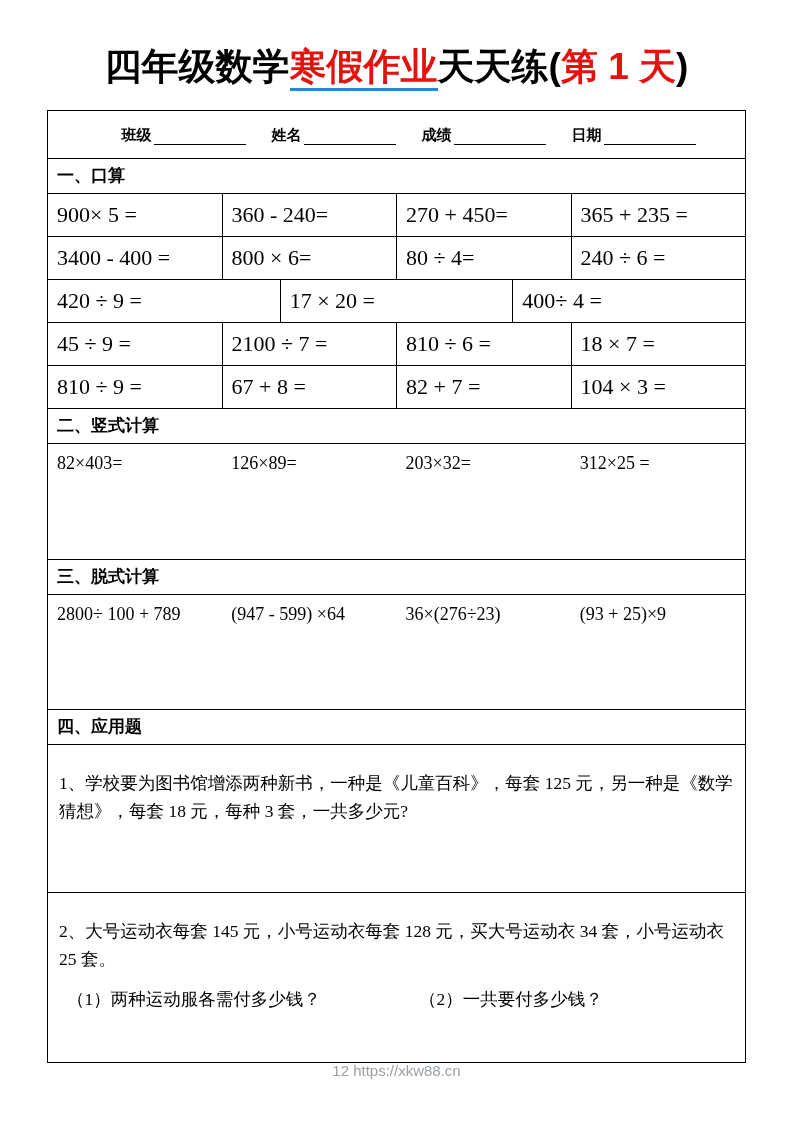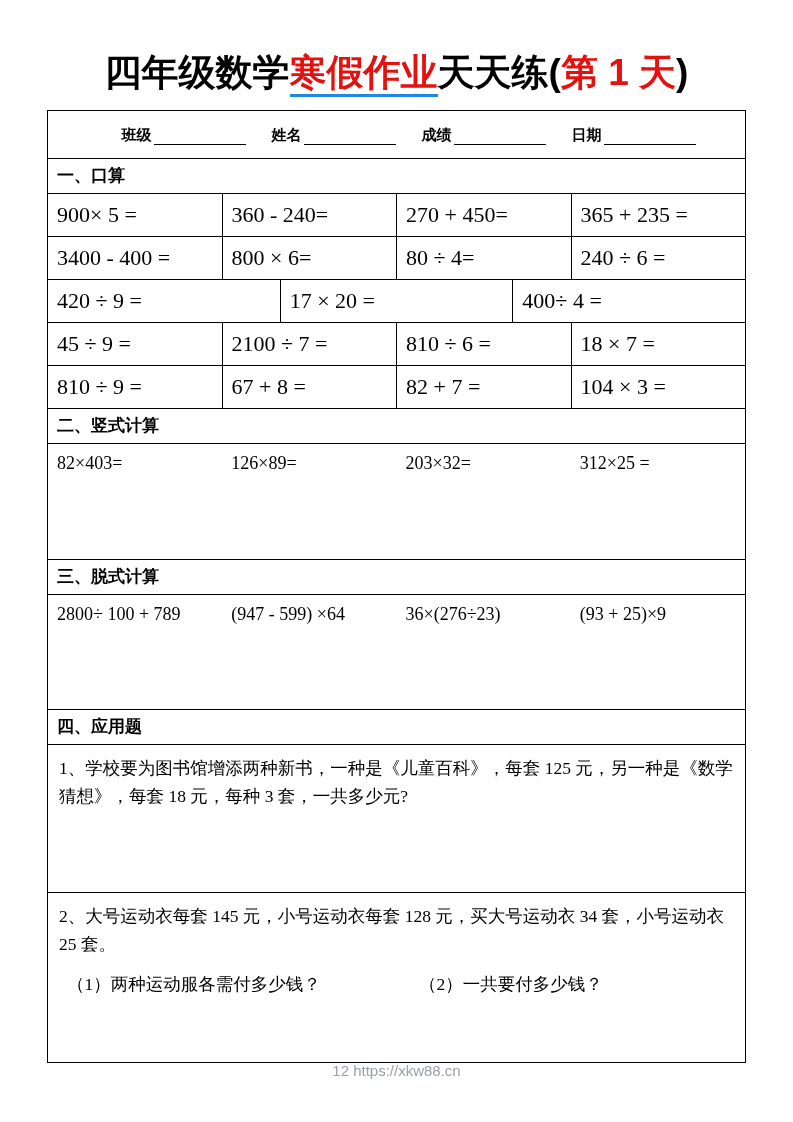--- a/index.html
+++ b/index.html
@@ -5,21 +5,21 @@
   * { margin:0; padding:0; box-sizing:border-box; }
   html,body { background:#fff; }
   body {
     position:relative;
     width:793px; height:1122px;
     font-family:"Liberation Serif","DejaVu Serif",serif;
     color:#000;
     overflow:hidden;
   }
   .title {
-    position:absolute; top:48px; left:0; width:100%;
+    position:absolute; top:42px; left:0; width:100%;
     text-align:center;
     font-family:"Liberation Sans","DejaVu Sans",sans-serif;
     font-weight:bold; font-size:37px; white-space:nowrap;
   }
   .red { color:var(--red,#e4120e); }
   .blue-underline { border-bottom:3px solid var(--blue,#1e88e5); padding-bottom:1px; }
 
   .worksheet {
     position:absolute; left:47px; top:110px; width:699px;
     border:1.5px solid #000;
@@ -50,21 +50,21 @@
     line-height:41px; padding-left:9px; font-size:22px;
     white-space:nowrap; overflow:hidden;
   }
   .calc-row .cell:first-child { border-left:none; }
 
   .work-row { display:flex; }
   .work-row .wcell { flex:1; padding:9px 0 0 9px; font-size:18px; white-space:nowrap; }
   .vertical-row { height:116px; }
   .stepwise-row { height:115px; }
 
-  .problem-row { padding:9px 11px 0 11px; font-size:17.5px; line-height:1.6; }
+  .problem-row { padding:24px 11px 0 11px; font-size:17.5px; line-height:1.6; }
   .problem-1 { height:148px; }
   .problem-2 { height:170px; }
   .subq { margin-top:12px; padding-left:8px; }
   .subq .q1 { display:inline-block; width:352px; }
 
   .footer {
     position:absolute; top:1062px; left:0; width:100%;
     text-align:center; font-size:15px;
     color:var(--gray,#9aa0a6);
     font-family:"Liberation Sans","DejaVu Sans",sans-serif;

